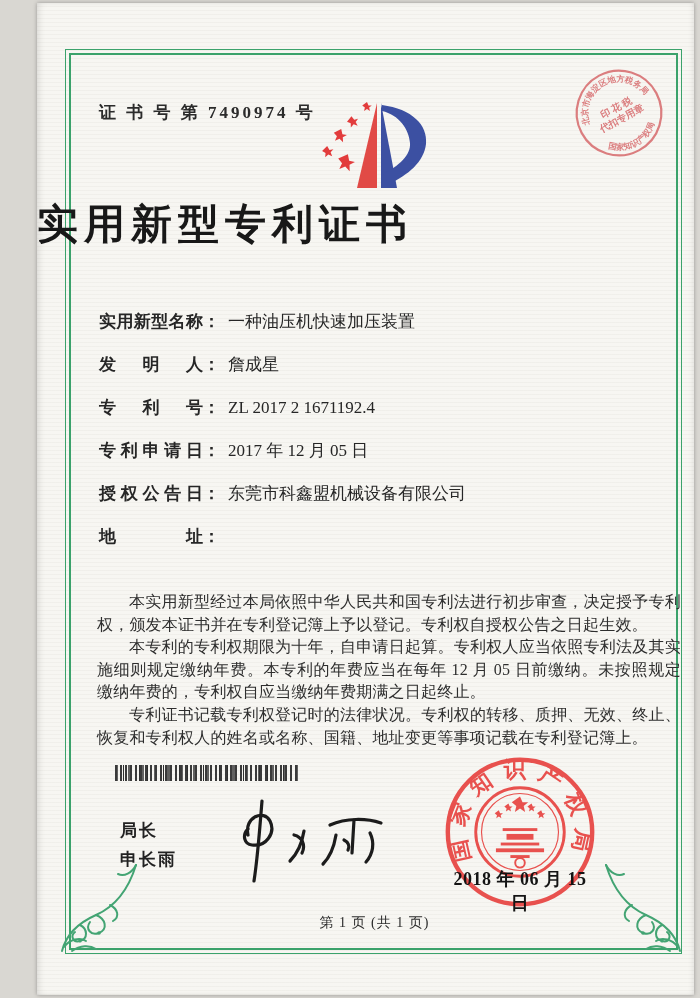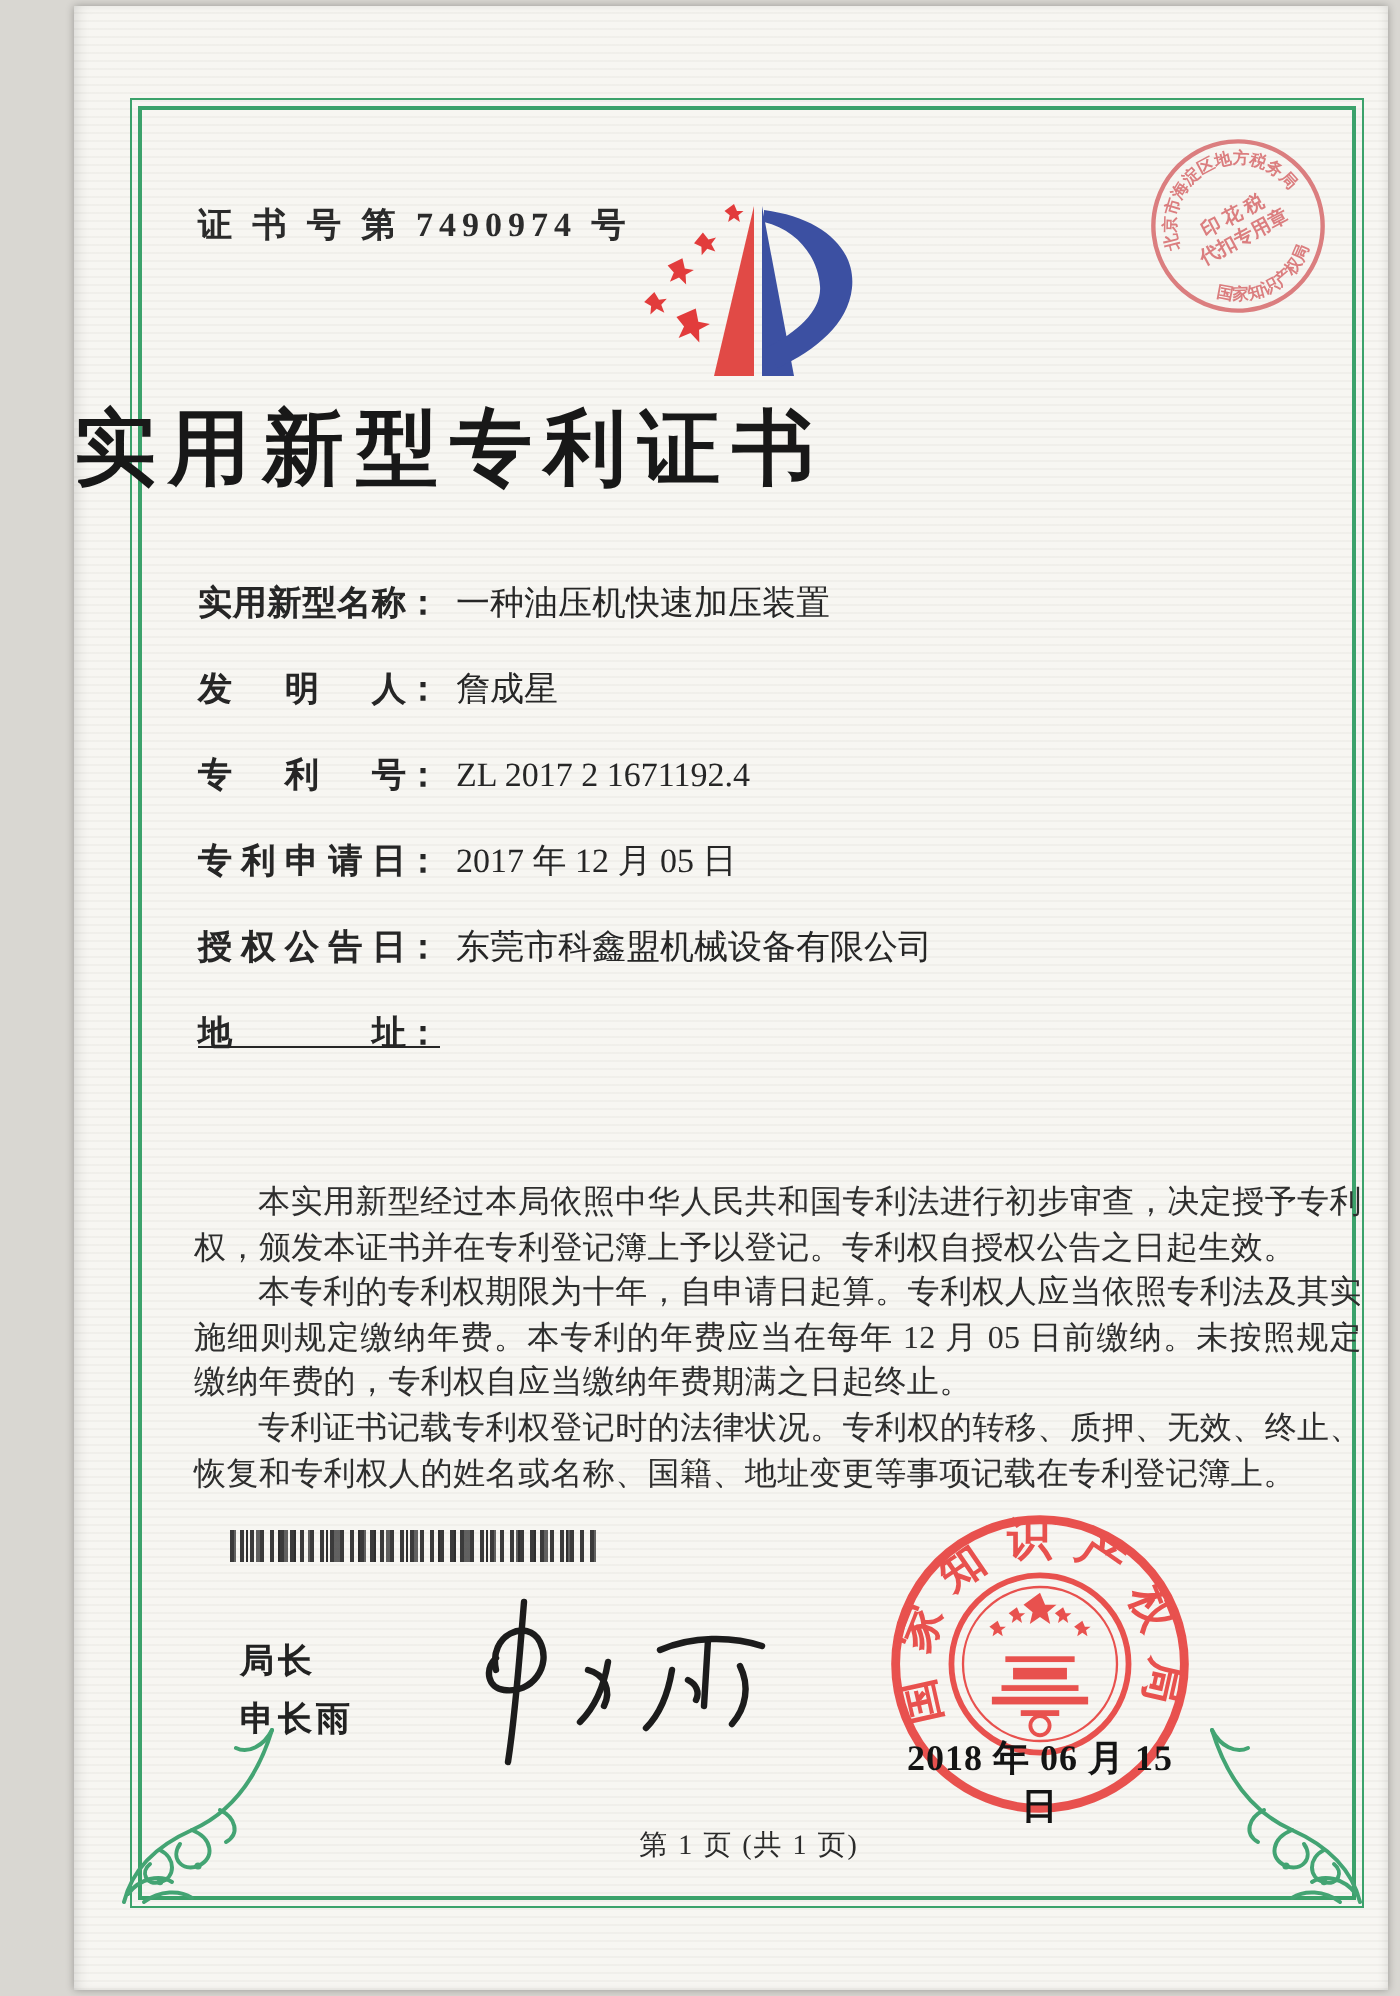--- a/index.html
+++ b/index.html
@@ -33,26 +33,26 @@
   }
   .logo { position:absolute; left:283px; top:97px; }
   .title {
     position:absolute; left:0; top:194px; width:675px; text-align:left;
     font-size:41px; font-weight:700; color:#181818; letter-spacing:6px;
   }
   .tax-stamp {
     position:absolute; left:536px; top:64px; width:92px; height:92px;
     transform:rotate(-28deg); opacity:.92;
   }
-  .fields { position:absolute; left:62px; top:286px; width:585px; font-size:17px; color:#262626; }
+  .fields { position:absolute; left:62px; top:306px; width:585px; font-size:17px; color:#262626; }
   .frow { display:flex; line-height:26px; margin-bottom:17px; }
   .flabel { width:104px; text-align:justify; text-align-last:justify; font-weight:600; flex:none; }
   .fcolon { font-weight:600; flex:none; margin-right:8px; }
   .fvalue { flex:1 1 auto; max-width:470px; }
-  .frow.address { margin-bottom:8px;text-decoration:underline; }
+  .frow.address { margin-bottom:8px; }
   .grant-row { display:flex; line-height:26px; margin-top:14px; }
   .grant-left { width:322px; flex:none; font-weight:600; }
   .grant-right { flex:none; font-weight:600; }
   .grant-row .val { font-weight:400; }
   .paragraphs {
     position:absolute; left:60px; top:588px; width:584px;
     font-size:16px; line-height:22.6px; color:#2e2e2e;
     text-align:justify;
   }
   .paragraphs p { text-indent:2em; letter-spacing:.2px; }

